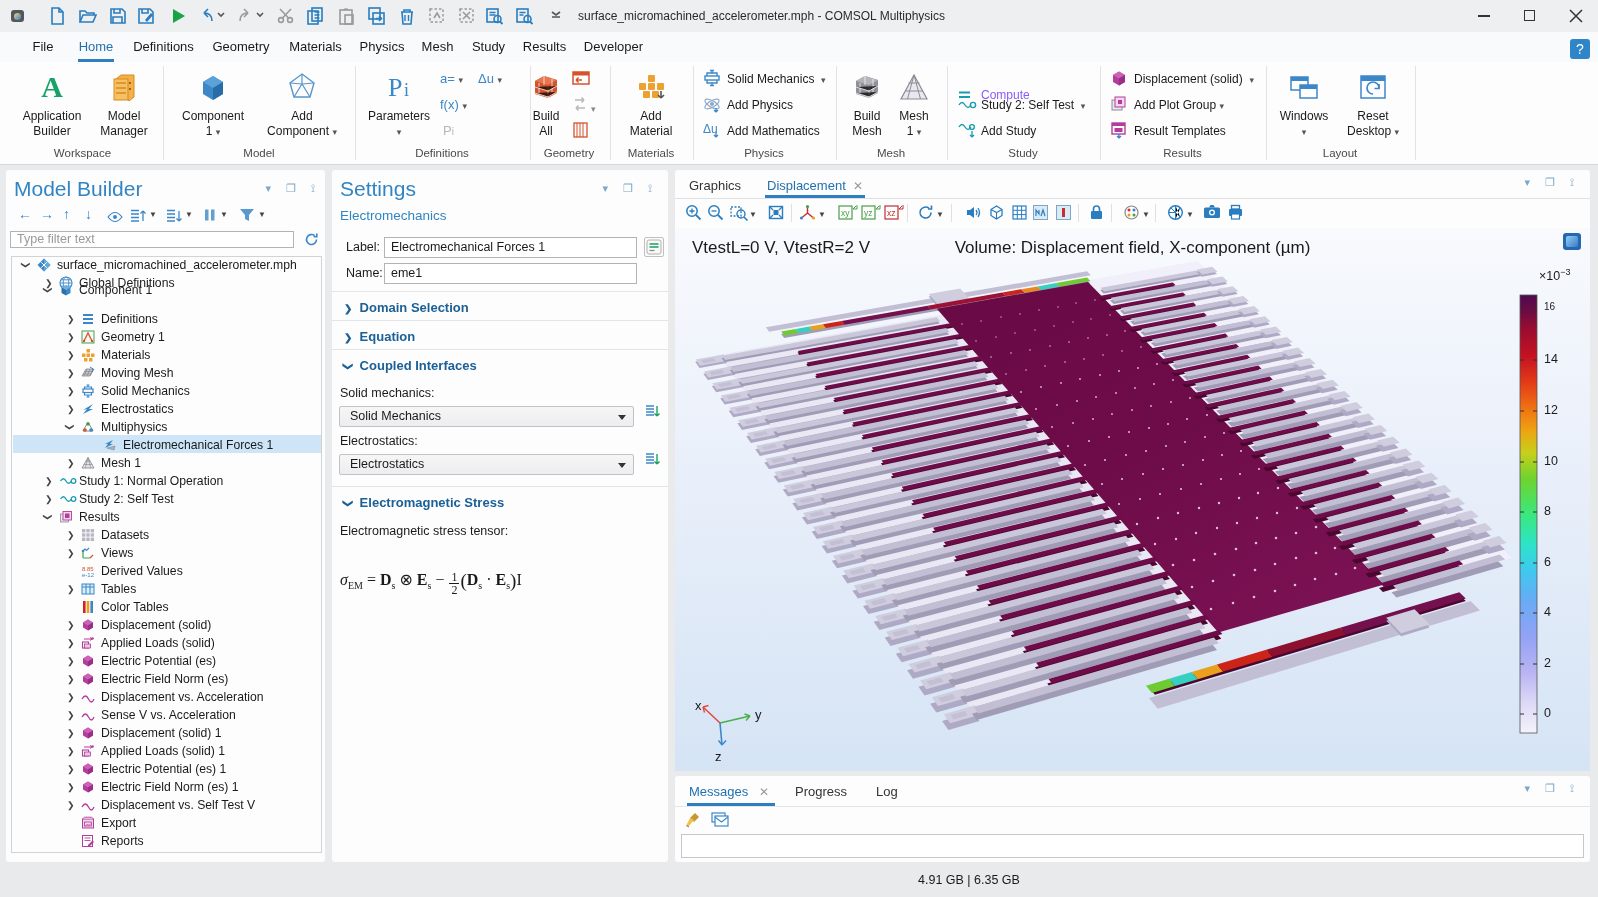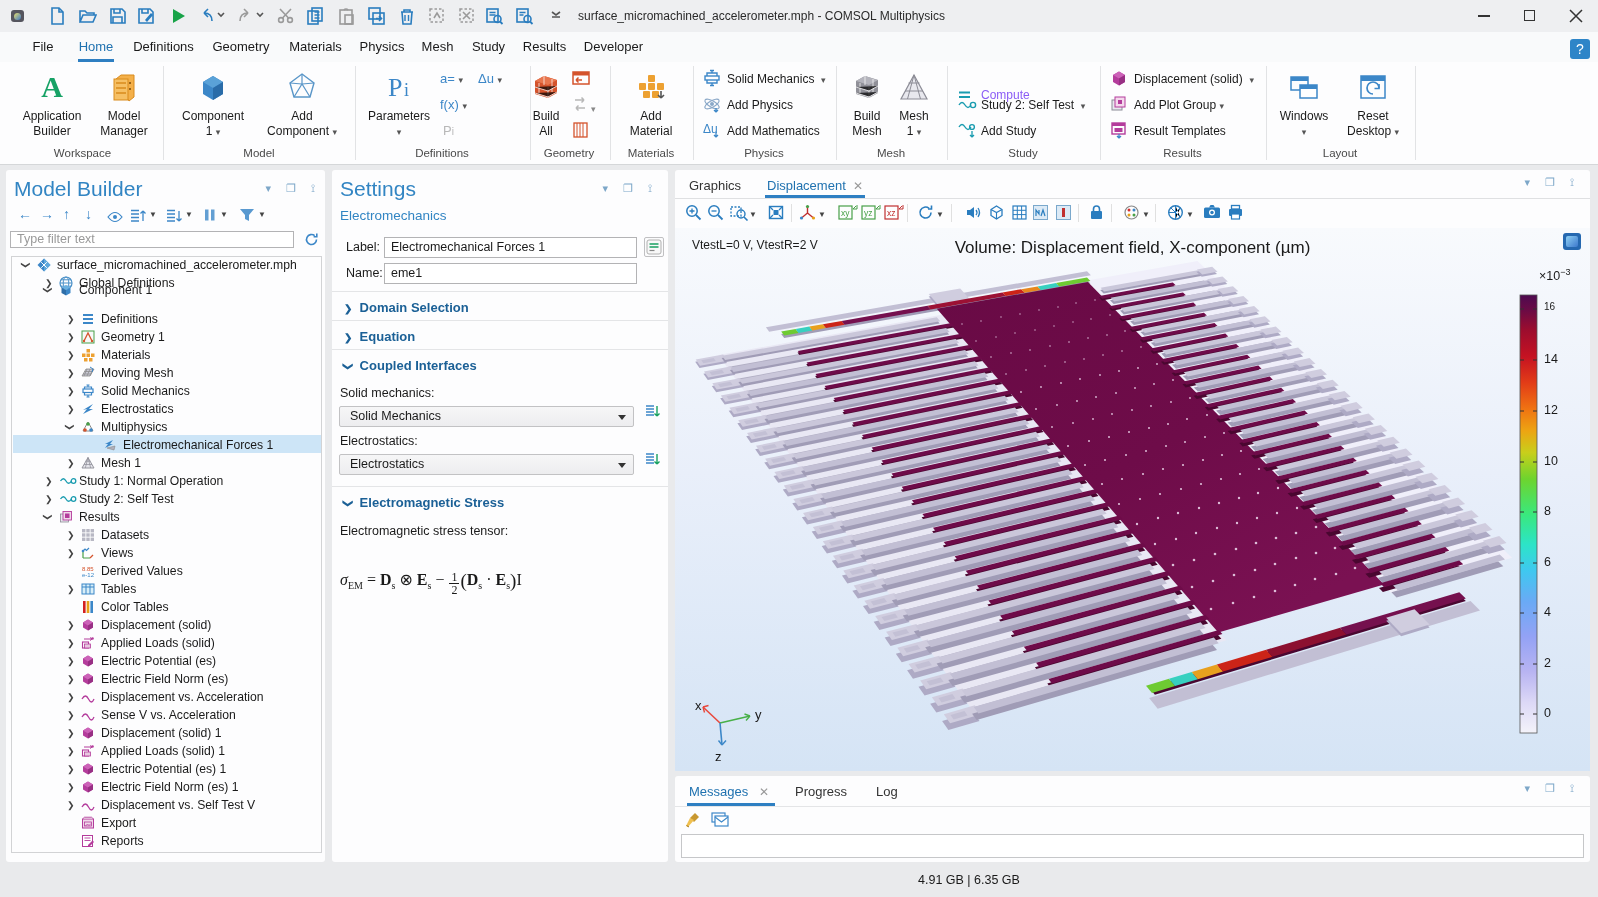--- a/index.html
+++ b/index.html
@@ -1291,21 +1291,21 @@
 <polygon points="1148.9,687.3 1459.3,594.7 1465.8,601.0 1154.9,694.7" fill="#4a0730"></polygon>
 <polygon points="1146.0,685.7 1169.0,678.8 1175.0,686.1 1152.0,693.1" fill="#6ecb32"></polygon>
 <polygon points="1169.0,678.8 1191.7,672.0 1197.8,679.3 1175.0,686.1" fill="#37d0c0"></polygon>
 <polygon points="1191.7,672.0 1216.9,664.5 1223.0,671.6 1197.8,679.3" fill="#e8a01e"></polygon>
 <polygon points="1216.9,664.5 1266.2,649.8 1272.4,656.8 1223.0,671.6" fill="#cc2418"></polygon>
 <polygon points="1266.2,649.8 1340.1,627.8 1346.4,634.5 1272.4,656.8" fill="#8c1030"></polygon>
 <polygon points="1340.1,627.8 1459.3,592.2 1465.8,598.5 1346.4,634.5" fill="#75104e"></polygon>
 <polygon points="1386.2,620.8 1414.5,612.3 1429.6,627.6 1401.1,636.3" fill="#aeaac5"></polygon>
 <polygon points="1386.2,617.8 1414.5,609.3 1429.6,624.6 1401.1,633.3" fill="#d0cddf"></polygon>
 </svg>
-<div class="abs" style="left:17px;top:10px;font-size:12px;color:#1a1a1a;">VtestL=0 V, VtestR=2 V</div>
+<div class="abs" style="left:17px;top:10px;font-size:17px;color:#1a1a1a;">VtestL=0 V, VtestR=2 V</div>
 <div class="abs" style="left:0;top:10px;width:915px;text-align:center;font-size:17px;color:#1a1a1a;">Volume: Displacement field, X-component (µm)</div>
 <div class="abs" style="left:888px;top:5px;width:18px;height:17px;border-radius:3px;background:#2568b0;">
         <div class="abs" style="left:3px;top:3px;width:12px;height:11px;border-radius:2px;background:linear-gradient(135deg,#8ed0f4,#3c78cc);"></div>
       </div>
 <svg width="915" height="543" style="position:absolute;left:0;top:0;">
 <defs>
           <linearGradient id="cbg" x1="0" y1="0" x2="0" y2="1">
             <stop offset="0" stop-color="#4d0a50"></stop>
             <stop offset="0.035" stop-color="#6b0b45"></stop>
             <stop offset="0.08" stop-color="#9c0d2e"></stop>

